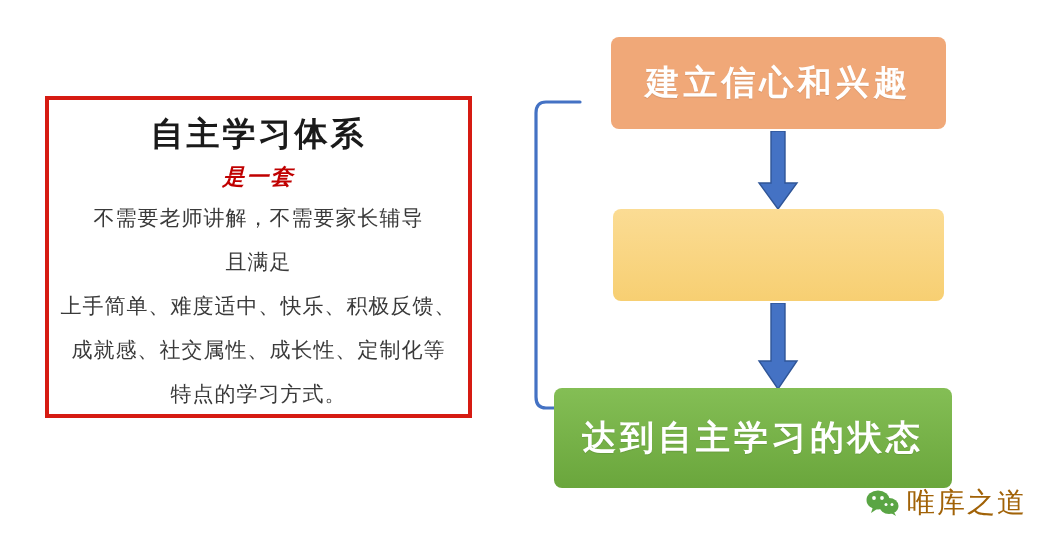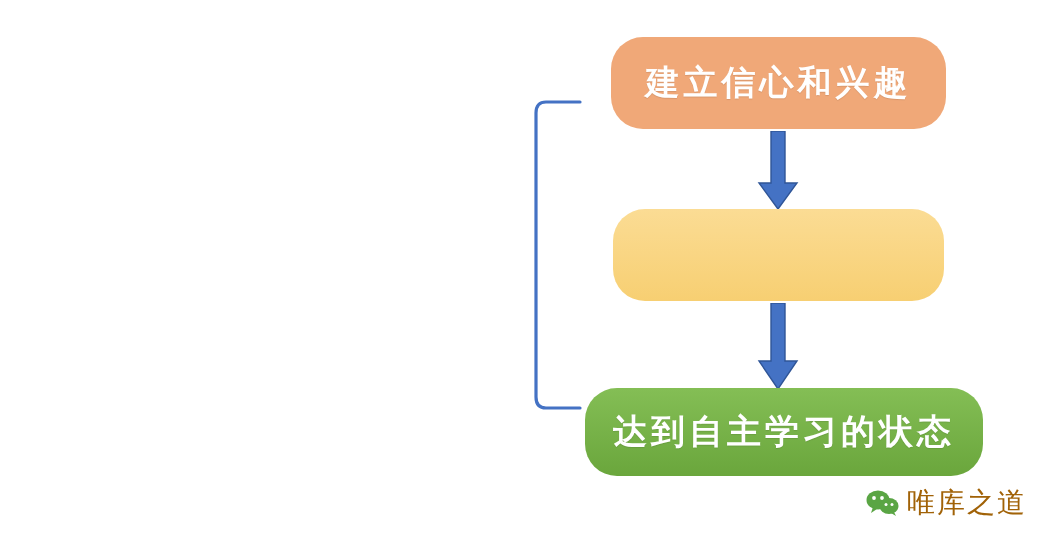--- a/index.html
+++ b/index.html
@@ -74,21 +74,21 @@
     position: absolute;
     left: 532px;
     top: 99px;
     width: 52px;
     height: 312px;
   }
 
   
   .flow-box {
     position: absolute;
-    border-radius: 32px;
+    border-radius: 8px;
     display: flex;
     align-items: center;
     justify-content: center;
     box-sizing: border-box;
   }
   .flow-label {
     font-size: 34px;
     font-weight: bold;
     color: #ffffff;
     letter-spacing: 4px;
@@ -104,24 +104,24 @@
   }
   #box-middle {
     left: 613px;
     top: 209px;
     width: 331px;
     height: 92px;
     background: linear-gradient(180deg, #fbdc94 0%, #f7cf72 100%);
   }
   #box-middle .flow-label { color: #ffffff; }
   #box-goal {
-    left: 585px;
+    left: 554px;
     top: 388px;
     width: 398px;
-    height: 88px;
+    height: 100px;
     background: linear-gradient(180deg, #84be55 0%, #6aa63c 100%);
   }
 
   
   .arrow {
     position: absolute;
     width: 44px;
   }
   #arrow-1 { left: 756px; top: 131px; height: 80px; }
   #arrow-2 { left: 756px; top: 303px; height: 88px; }
@@ -163,20 +163,29 @@
     line-height: 34px;
     letter-spacing: 0.5px;
     font-family: "Liberation Sans", "DejaVu Sans", sans-serif;
   }
 </style>
 </head>
 <body>
 
 <div id="canvas">
 
+  <div id="left-panel">
+    <div id="left-title">自主学习体系</div>
+    <div id="left-subtitle">是一套</div>
+    <div class="body-line" id="body-l1">不需要老师讲解，不需要家长辅导</div>
+    <div class="body-line" id="body-l2">且满足</div>
+    <div class="body-line" id="body-l3">上手简单、难度适中、快乐、积极反馈、</div>
+    <div class="body-line" id="body-l4">成就感、社交属性、成长性、定制化等</div>
+    <div class="body-line" id="body-l5">特点的学习方式。</div>
+  </div>
 
   <svg id="bracket" viewBox="0 0 52 312" xmlns="http://www.w3.org/2000/svg">
     <path d="M 48 3 L 14 3 Q 4 3 4 14 L 4 298 Q 4 309 14 309 L 48 309" fill="none" stroke="#4472c4" stroke-width="3.2" stroke-linecap="round"></path>
   </svg>
 
   <div class="flow-box" id="box-confidence">
     <span class="flow-label">建立信心和兴趣</span>
   </div>
 
   <svg class="arrow" id="arrow-1" viewBox="0 0 44 80" xmlns="http://www.w3.org/2000/svg">

